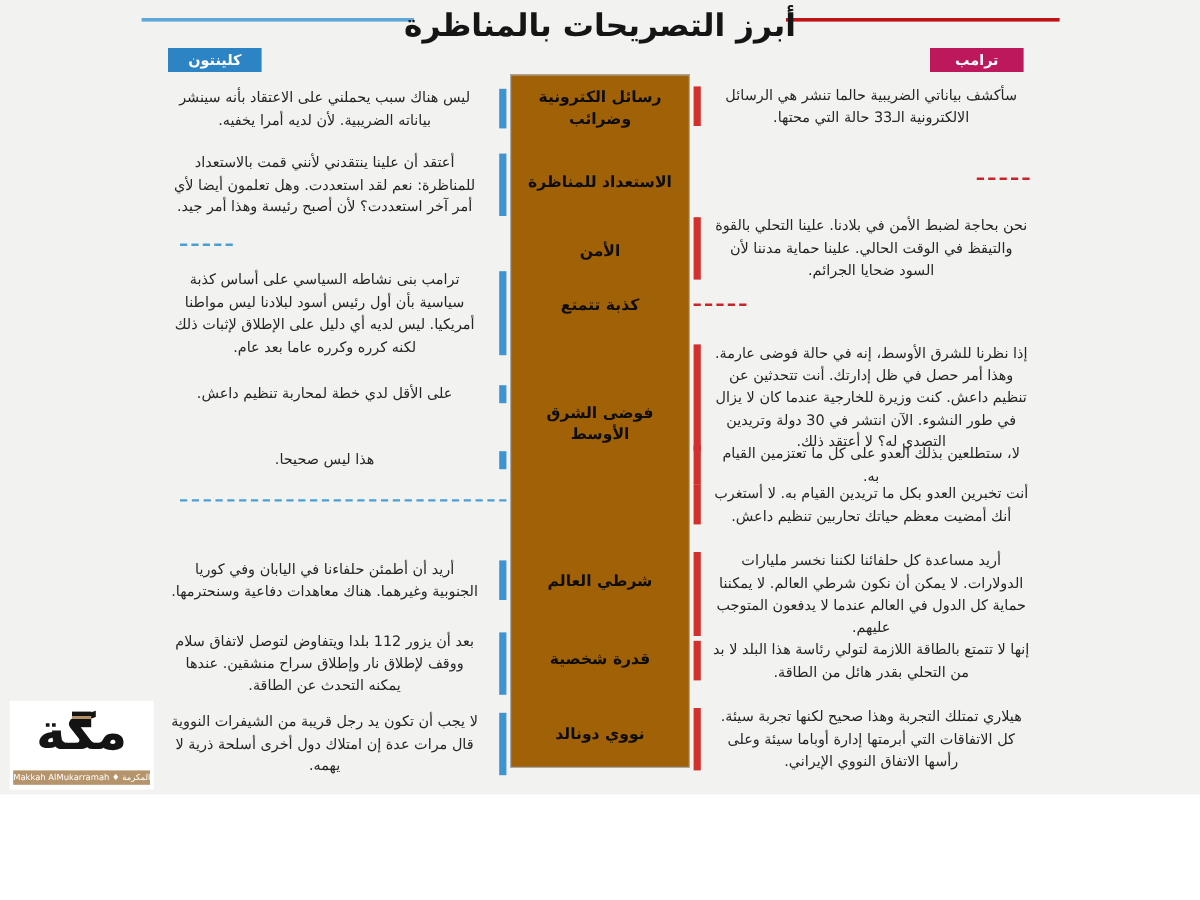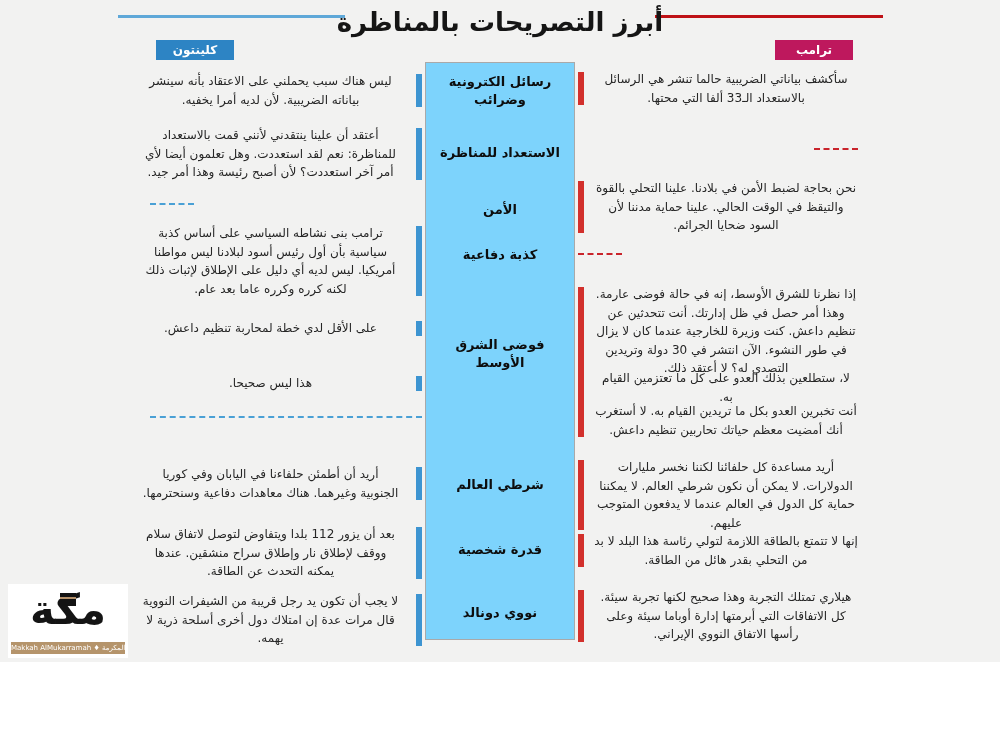--- a/index.html
+++ b/index.html
@@ -9,25 +9,25 @@
   .panel { position:absolute; left:0; top:0; width:1000px; height:662px; background:#f2f2f1; }
 
   .title { position:absolute; top:7px; left:0; width:100%; text-align:center;
            font-size:26px; font-weight:bold; color:#151515; direction:rtl; letter-spacing:0; }
   .accent { position:absolute; height:3px; top:15px; }
   .accent.blue { left:118px; width:227px; background:#5fa8d8; }
   .accent.red  { left:655px; width:228px; background:#bf1217; }
 
   .badge { position:absolute; top:40px; width:78px; height:20px; color:#fff; font-size:12px;
            font-weight:bold; text-align:center; line-height:20px; direction:rtl; }
-  .badge.clinton { left:156px; background:#2d84c4; }
+  .badge.clinton { left:140px; background:#2d84c4; }
   .badge.trump   { left:775px; background:#be185d; }
 
   .center-box { position:absolute; left:425px; top:62px; width:150px; height:578px;
-                background:#7dd3fc; border:1px solid #a9a9a9; }
+                background:#a16207; border:1px solid #a9a9a9; }
   .cat { position:absolute; left:0; width:100%; padding:0 6px; text-align:center;
          font-weight:bold; font-size:13px; color:#0d0d0d; direction:rtl; line-height:1.35; }
 
   .stmt { position:absolute; width:280px; direction:rtl; }
   .stmt p { font-size:12px; line-height:1.55; text-align:center; color:#262626; margin:0; }
   .stmt .bar { position:absolute; top:2px; bottom:2px; width:6px; }
   .stmt.t { left:578px; padding-left:16px; }
   .stmt.t .bar { left:0; background:#d2302c; }
   .stmt.c { left:142px; padding-right:23px; }
   .stmt.c .bar { right:0; background:#3d94d1; }
@@ -55,30 +55,30 @@
   <div class="accent red"></div>
   <h1 class="title">أبرز التصريحات بالمناظرة</h1>
 
   <div class="badge clinton">كلينتون</div>
   <div class="badge trump">ترامب</div>
 
   <div class="center-box">
     <div class="cat" style="top:10px;">رسائل الكترونية وضرائب</div>
     <div class="cat" style="top:81px;">الاستعداد للمناظرة</div>
     <div class="cat" style="top:138px;">الأمن</div>
-    <div class="cat" style="top:183px;">كذبة دفاعية</div>
+    <div class="cat" style="top:183px;">كذبة تتمتع</div>
     <div class="cat" style="top:273px;">فوضى الشرق الأوسط</div>
     <div class="cat" style="top:413px;">شرطي العالم</div>
     <div class="cat" style="top:478px;">قدرة شخصية</div>
     <div class="cat" style="top:541px;">نووي دونالد</div>
   </div>
 
   <div class="stmt t" style="top:70px;">
     <span class="bar"></span>
-    <p>سأكشف بياناتي الضريبية حالما تنشر هي الرسائل بالاستعداد الـ33 ألفا التي محتها.</p>
+    <p>سأكشف بياناتي الضريبية حالما تنشر هي الرسائل الالكترونية الـ33 حالة التي محتها.</p>
   </div>
   <div class="dash red" style="left:814px; top:148px; width:44px;"></div>
   <div class="stmt t" style="top:179px;">
     <span class="bar"></span>
     <p>نحن بحاجة لضبط الأمن في بلادنا. علينا التحلي بالقوة والتيقظ في الوقت الحالي. علينا حماية مدننا لأن السود ضحايا الجرائم.</p>
   </div>
   <div class="dash red" style="left:578px; top:253px; width:44px;"></div>
   <div class="stmt t" style="top:285px;">
     <span class="bar"></span>
     <p>إذا نظرنا للشرق الأوسط، إنه في حالة فوضى عارمة. وهذا أمر حصل في ظل إدارتك. أنت تتحدثين عن تنظيم داعش. كنت وزيرة للخارجية عندما كان لا يزال في طور النشوء. الآن انتشر في 30 دولة وتريدين التصدي له؟ لا أعتقد ذلك.</p>

